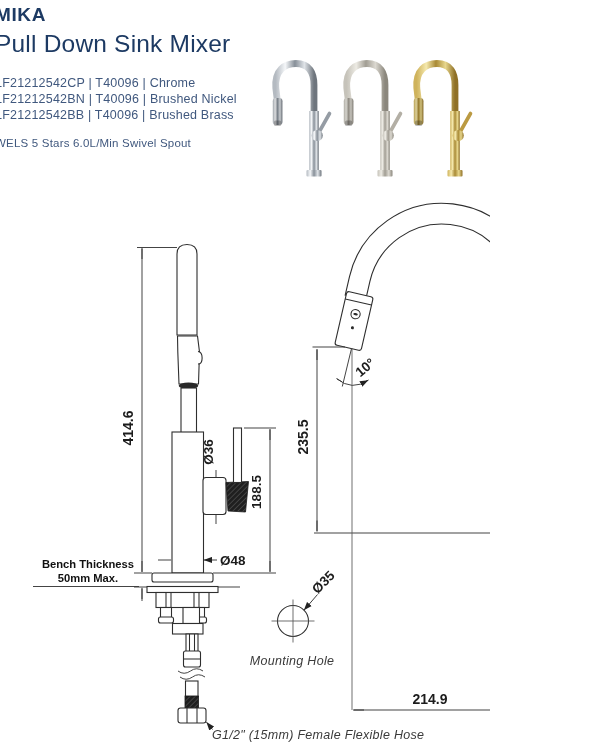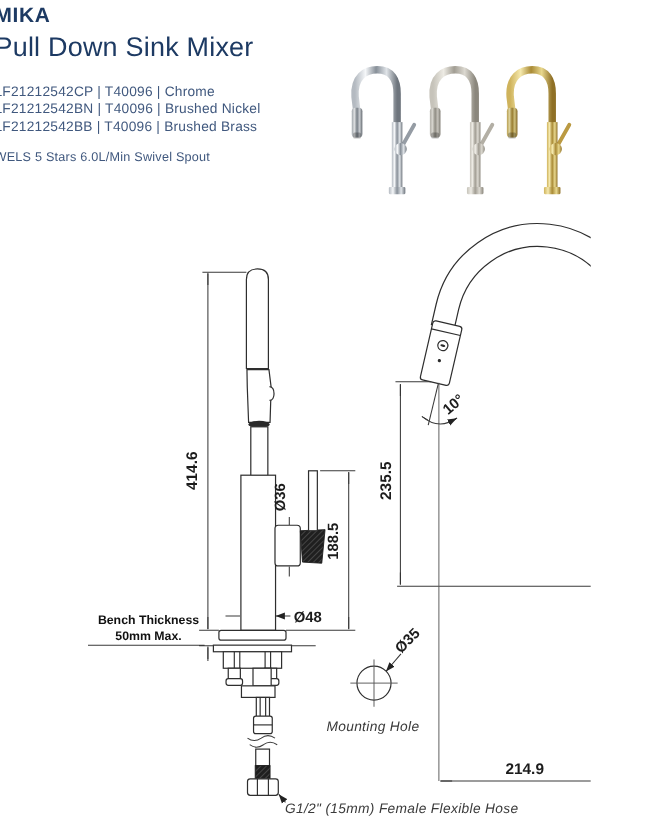--- a/index.html
+++ b/index.html
@@ -1,17 +1,17 @@
 <!DOCTYPE html>
 <html><head>
 <meta charset="utf-8">
 <style>
   html,body{margin:0;padding:0;background:#fff;}
   .sheet{position:relative;width:490px;height:750px;background:#fff;overflow:hidden;
-         font-family:"Liberation Sans", sans-serif;padding-left:47px;}
+         font-family:"Liberation Sans", sans-serif;}
   .hdr{position:absolute;left:-5px;top:5px;width:470px;}
   .hdr h1{margin:0;font-size:19px;font-weight:bold;color:#1d3a63;letter-spacing:.6px;line-height:1.1;}
   .hdr h2{margin:5px 0 0 0;font-size:24.5px;font-weight:400;color:#1d3a63;letter-spacing:.2px;line-height:1.1;}
   .codes{margin-top:17px;color:#40587e;font-size:12.5px;line-height:16px;letter-spacing:.2px;}
   .wels{margin-top:14px;color:#40587e;font-size:11.5px;letter-spacing:.2px;}
   svg text{font-family:"Liberation Sans", sans-serif;}
   .dim{font-size:13.5px;font-weight:bold;fill:#1c1c1c;}
   .dimlg{font-size:14px;font-weight:bold;fill:#1c1c1c;}
   .bnote{font-size:11.2px;font-weight:bold;fill:#111;}
   .cap{font-size:12.5px;font-style:italic;fill:#3a3a3a;letter-spacing:.3px;}

